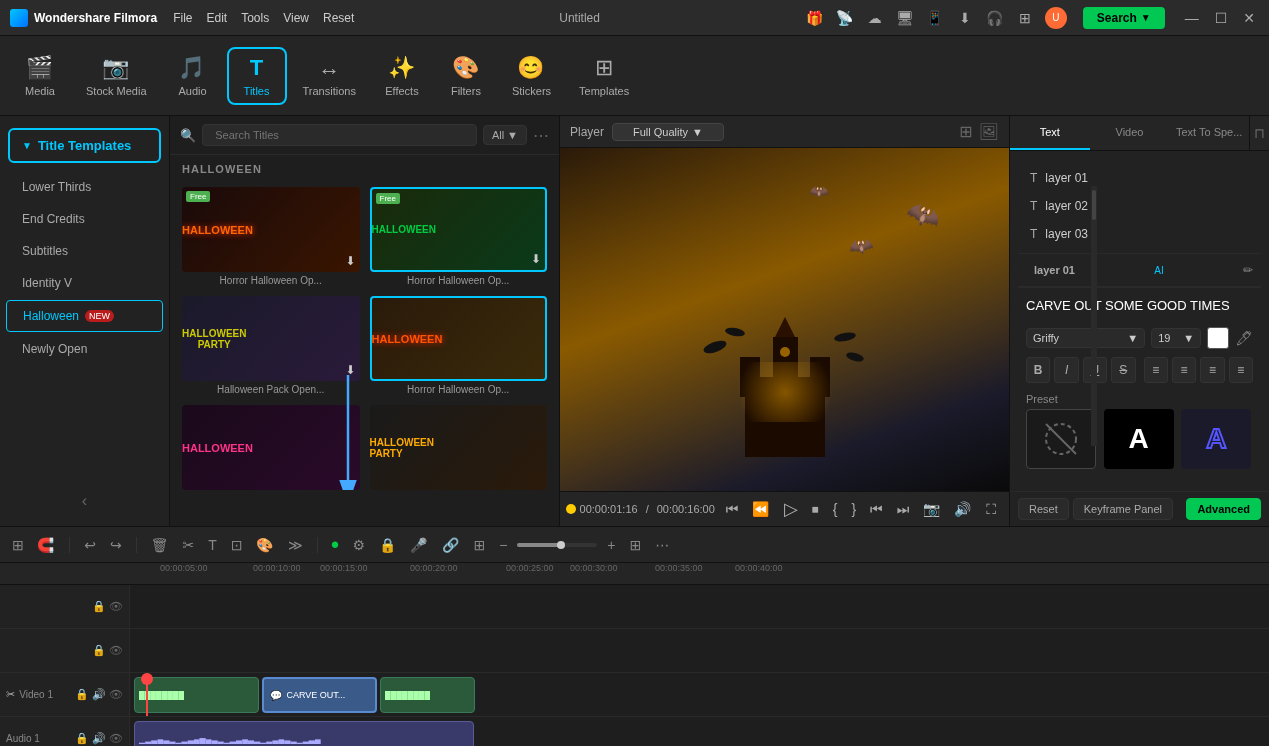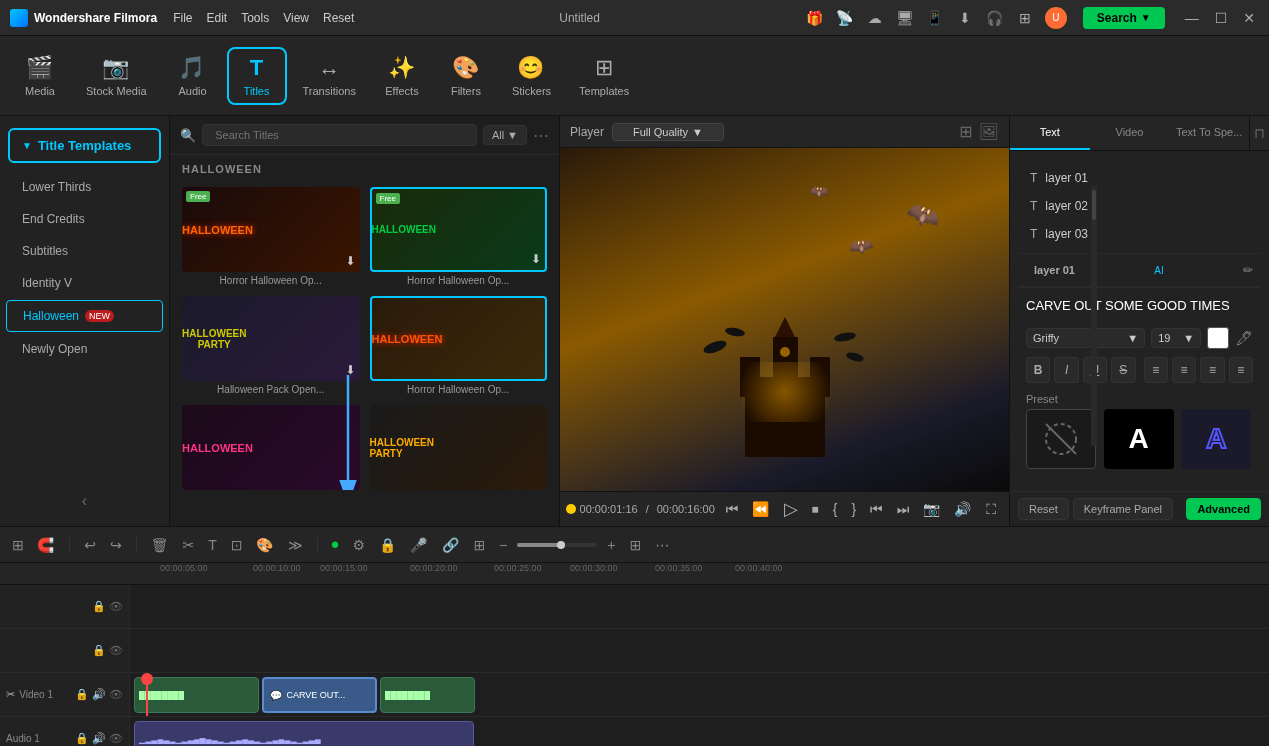--- a/index.html
+++ b/index.html
@@ -517,21 +517,21 @@
 
   <div class="tl-body">
     <div class="tl-tracks">
 
       <div class="tl-header">
         <div class="tl-time-marks">
           <span class="tl-mark" style="left:30px;">00:00:05:00</span>
           <span class="tl-mark" style="left:110px;margin-left:13px;">00:00:10:00</span>
           <span class="tl-mark" style="left:190px;">00:00:15:00</span>
           <span class="tl-mark" style="left:280px;">00:00:20:00</span>
-          <span class="tl-mark" style="left:364px;">00:00:25:00</span>
+          <span class="tl-mark" style="left:376px;">00:00:25:00</span>
           <span class="tl-mark" style="left:440px;">00:00:30:00</span>
           <span class="tl-mark" style="left:525px;">00:00:35:00</span>
           <span class="tl-mark" style="left:605px;">00:00:40:00</span>
         </div>
       </div>
 
       <div class="tl-track-row">
         <div class="tl-track-label">
           <span class="tl-track-name"></span>
           <div class="tl-track-icons">

